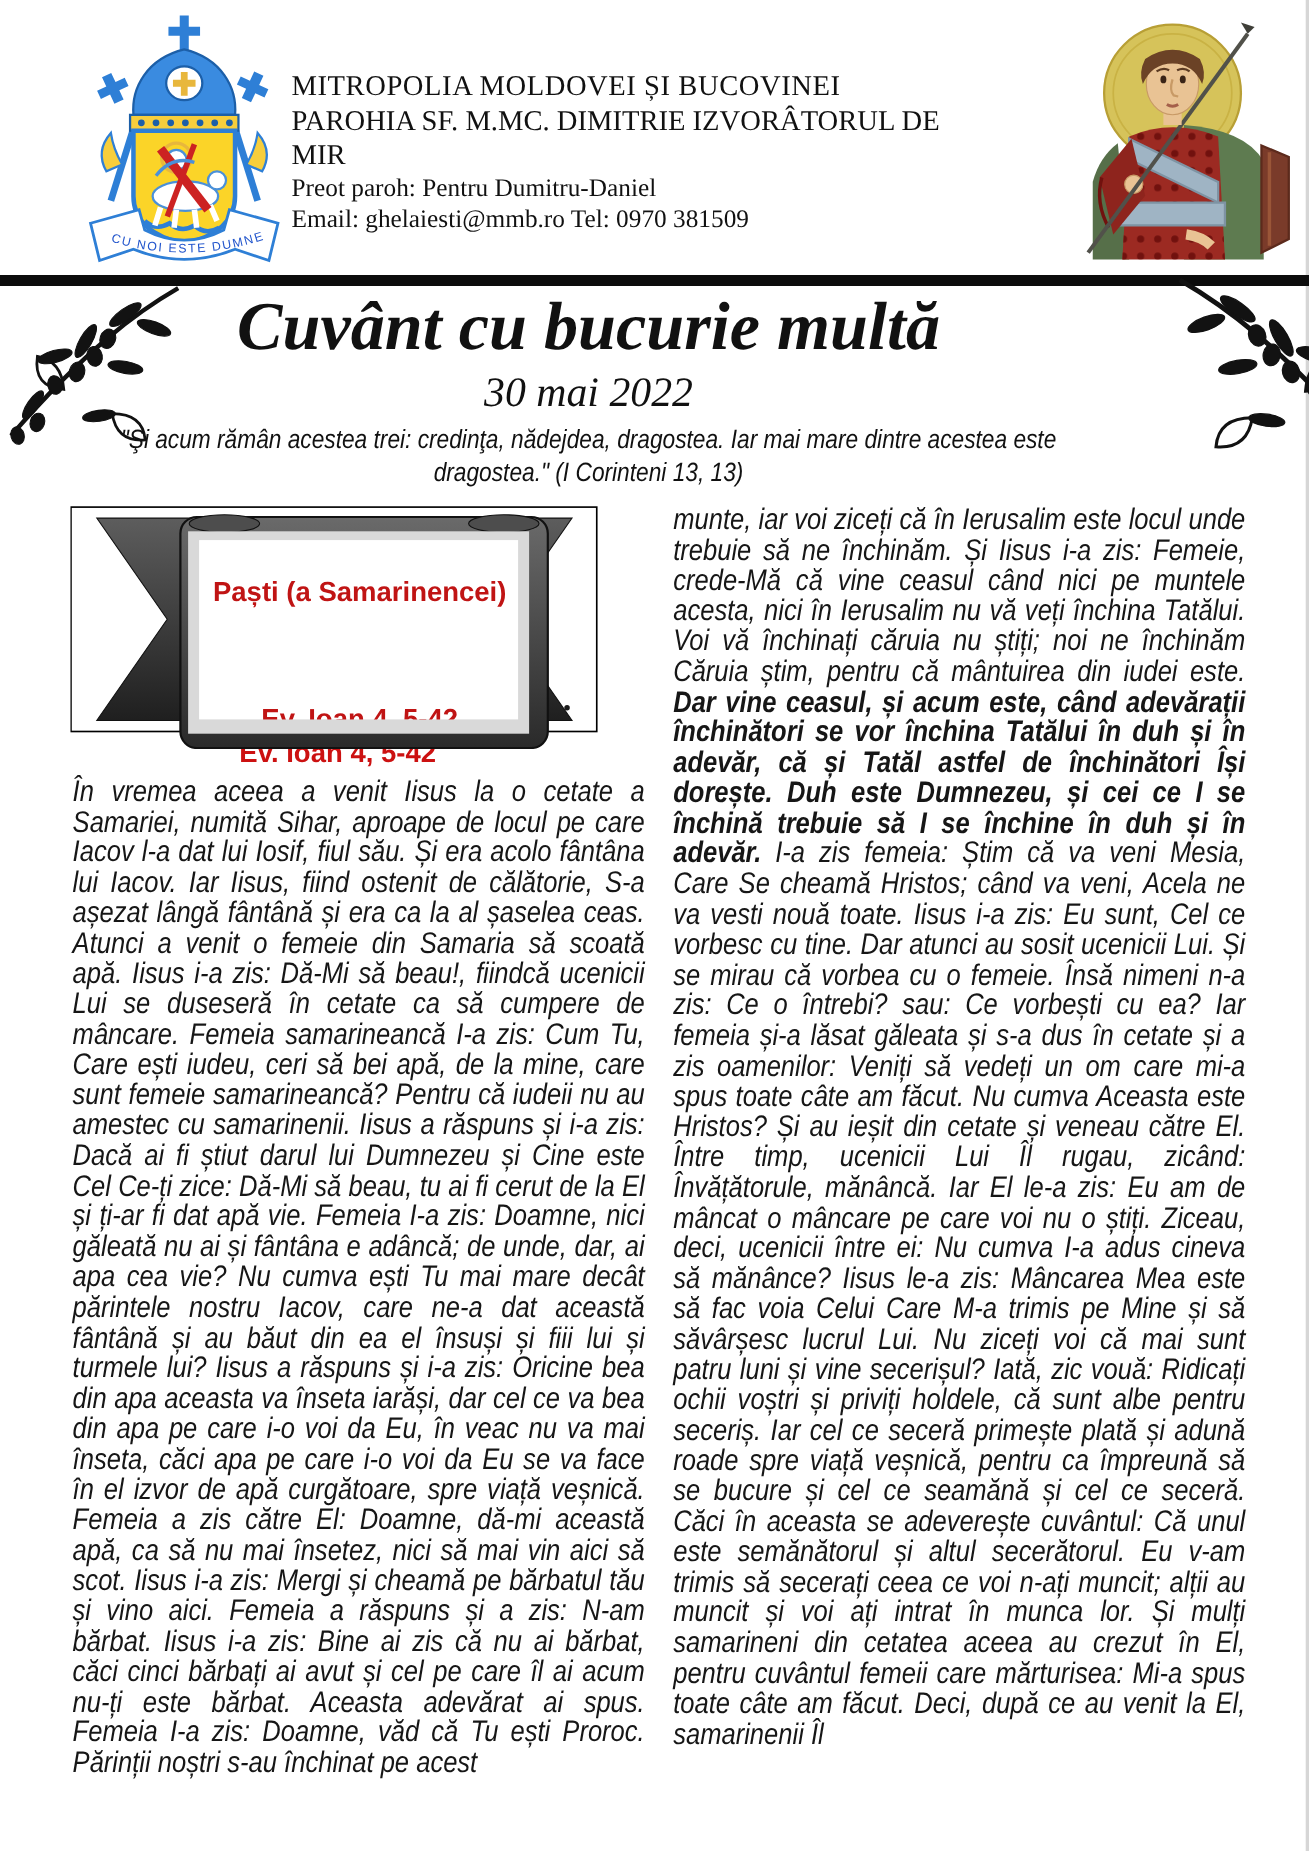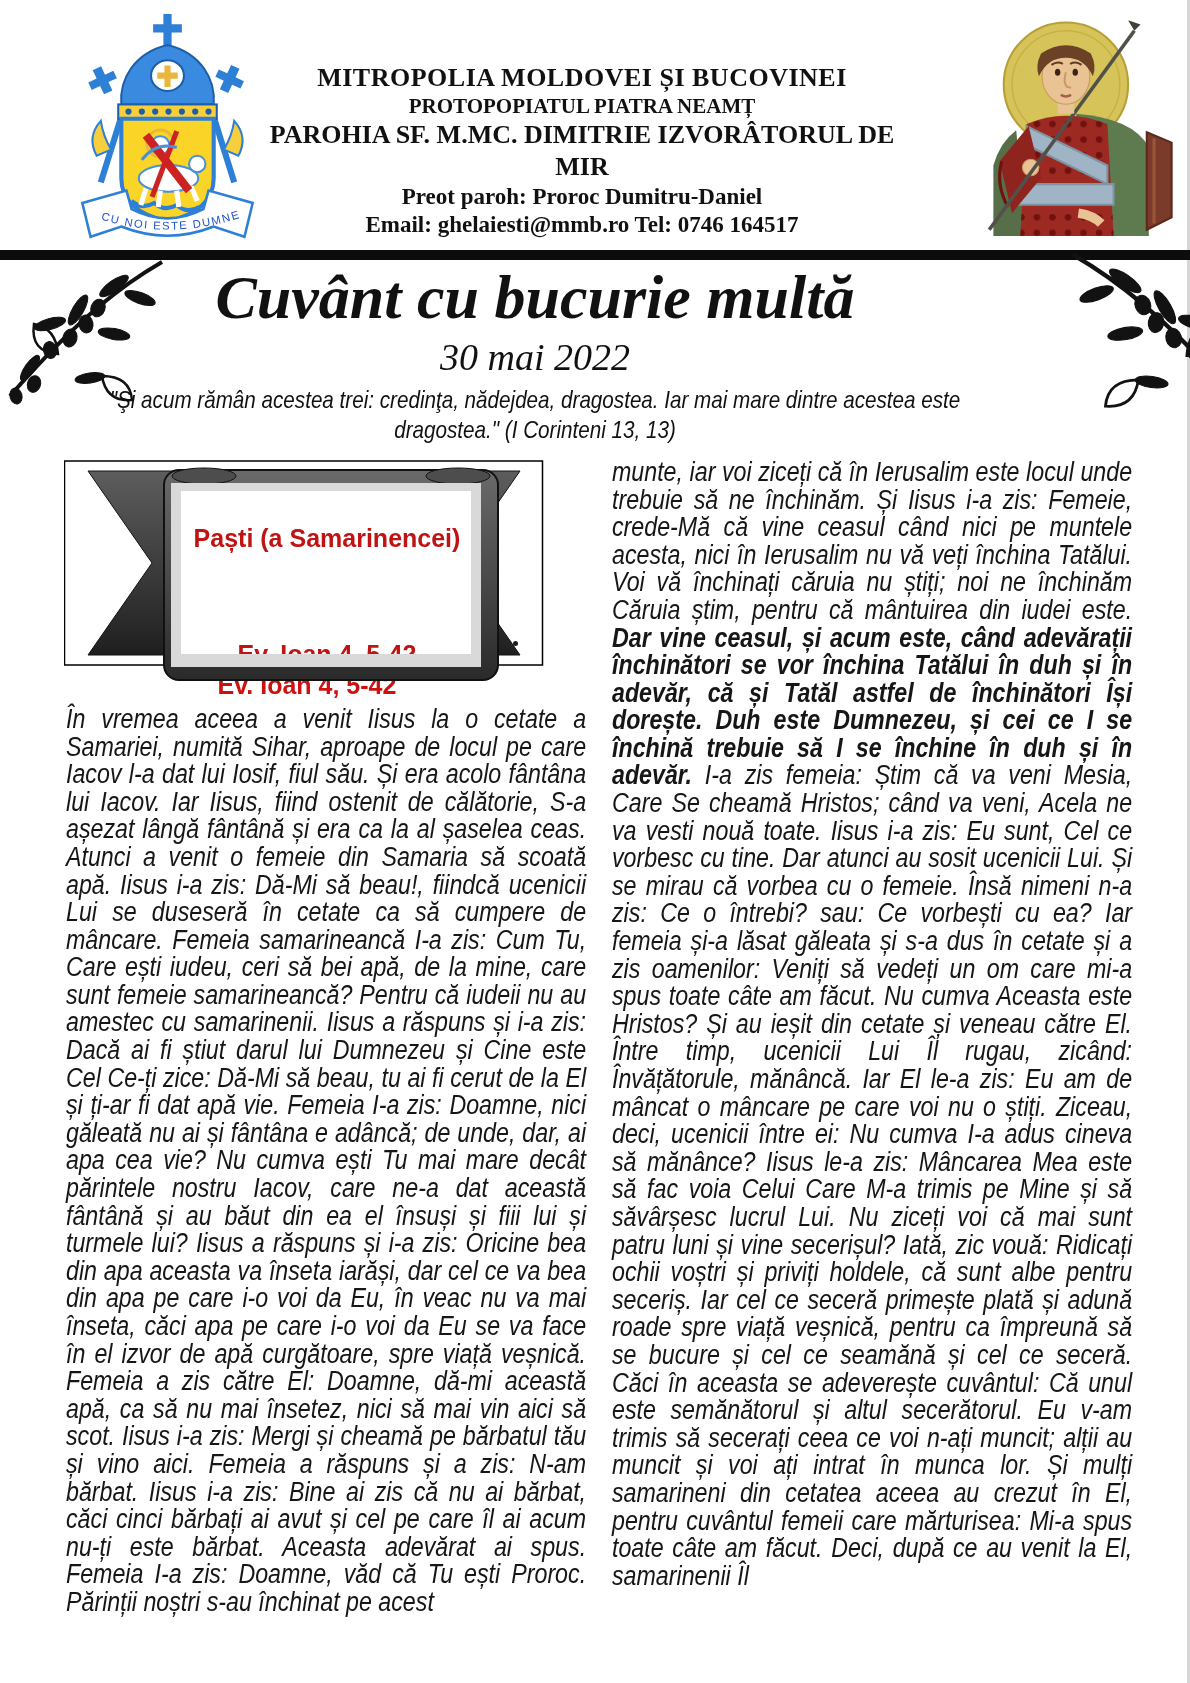--- a/index.html
+++ b/index.html
@@ -2,21 +2,21 @@
 <html><head>
 <meta charset="utf-8">
 <style>
   html,body{margin:0;padding:0;background:#e8e8e8;}
   .page{position:relative;width:1190px;height:1683px;background:#ffffff;margin:0 auto;
         overflow:hidden;font-family:"Liberation Serif",serif;color:#111;
         box-shadow:inset -3px 0 0 #d6d6d6;}
   
   .hdr{display:flex;align-items:flex-start;padding:10px 8px 0 70px;}
   .crest{width:195px;flex:0 0 195px;}
-  .hdr-center{flex:1;text-align:center;padding-top:52px;padding-right:55px;line-height:1.22;font-weight:bold;}
+  .hdr-center{flex:1;padding-top:52px;padding-right:55px;line-height:1.22;}
   .hdr-l1{font-size:26px;letter-spacing:.5px;}
   .hdr-l2{font-size:21px;}
   .hdr-l3{font-size:26px;}
   .hdr-l4,.hdr-l5,.hdr-l6,.hdr-l7{font-size:23px;}
   .sainticon{width:228px;flex:0 0 228px;}
   
   .rule{height:10px;background:#0c0c0c;margin-top:6px;}
   
   .masthead{position:relative;text-align:center;padding-right:120px;}
   .olive{position:absolute;top:-6px;}
@@ -99,24 +99,23 @@
         <path d="M12,188 L55,176 L60,194 Q95,212 130,194 L135,176 L178,188 L170,221 L140,211 Q95,229 50,211 L20,221 Z" fill="#fff" stroke="#2E7FD6" stroke-width="2.5"></path>
         <path id="mottoPath" d="M26,203 Q95,225 164,203" fill="none"></path>
         <text font-family="Liberation Sans, sans-serif" font-size="11" fill="#2255CC" letter-spacing="1.5">
           <textPath href="#mottoPath" startOffset="4">CU NOI ESTE DUMNEZEU</textPath>
         </text>
       </g>
     </svg>
 
     <div class="hdr-center">
       <div class="hdr-l1">MITROPOLIA MOLDOVEI ȘI BUCOVINEI</div>
-      <div class="hdr-l2">PROTOPOPIATUL PIATRA NEAMȚ</div>
       <div class="hdr-l3">PAROHIA SF. M.MC. DIMITRIE IZVORÂTORUL DE MIR</div>
-      <div class="hdr-l5">Preot paroh: Proroc Dumitru-Daniel</div>
-      <div class="hdr-l6">Email: ghelaiesti@mmb.ro Tel: 0746 164517</div>
+      <div class="hdr-l5">Preot paroh: Pentru Dumitru-Daniel</div>
+      <div class="hdr-l6">Email: ghelaiesti@mmb.ro Tel: 0970 381509</div>
     </div>
 
     <svg class="sainticon" viewBox="0 0 220 220">
       <g>
         <circle cx="108" cy="72" r="60" fill="#D6C35A" stroke="#B89F35" stroke-width="2"></circle>
         <circle cx="108" cy="72" r="52" fill="none" stroke="#C9B244" stroke-width="1.5"></circle>
       </g>
       <g>
         <path d="M118,100 Q172,104 188,132 L188,218 L118,218 Z" fill="#5E7B50"></path>
         <path d="M60,116 Q44,128 38,150 L38,218 L70,218 Z" fill="#566F49"></path>

